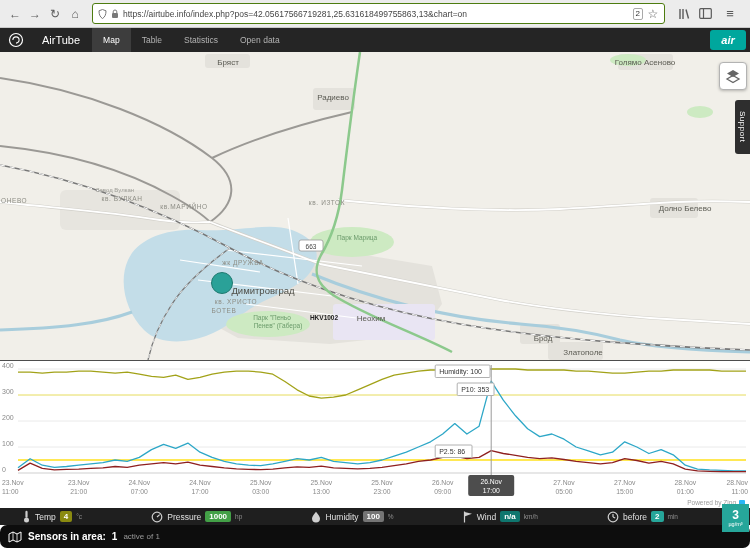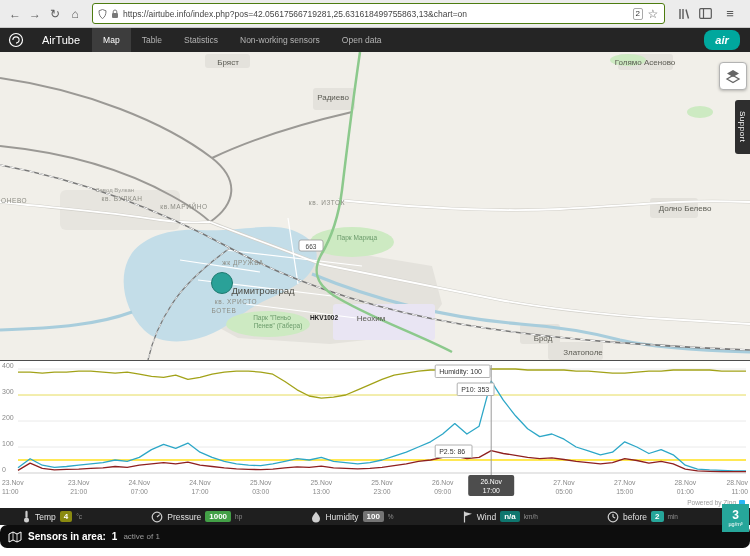--- a/index.html
+++ b/index.html
@@ -13,21 +13,21 @@
     display:flex;align-items:center;padding:0 5px;gap:4px;margin:0 6px;min-width:0;}
   .url-text{flex:1;font-size:8.5px;color:#454545;white-space:nowrap;overflow:hidden;text-overflow:ellipsis;}
   .url-badge{font-size:8px;color:#333;border:1px solid #a9a9a9;border-radius:2px;padding:0 2px;line-height:10px;}
   .tool-btns{display:flex;align-items:center;gap:9px;padding:0 5px;}
   .tool-btns svg{display:block;}
   
   .nav-bar{height:24px;background:#252525;display:flex;align-items:center;padding:0 0 0 8px;}
   .brand{display:flex;align-items:center;gap:18px;color:#fff;font-size:11px;margin-right:12px;cursor:pointer;}
   .nav-item{color:#b3b3b3;font-size:8.5px;padding:0 11px;line-height:24px;cursor:pointer;white-space:nowrap;}
   .nav-item.active{background:#3d3d3d;color:#fff;}
-  .brand-right{margin-left:auto;margin-right:10px;background:#00a79d;width:36px;height:20px;border-radius:8px;
+  .brand-right{margin-left:auto;margin-right:4px;background:#00a79d;width:36px;height:20px;border-radius:3px;
     color:#fff;font-style:italic;font-weight:bold;font-size:11px;display:flex;flex-direction:column;
     align-items:center;justify-content:center;line-height:10px;cursor:pointer;}
   
   .map{position:relative;height:308px;overflow:hidden;background:#f1efe9;}
   .map-svg{display:block;}
   .layers-btn{position:absolute;top:10px;right:3px;width:26px;height:26px;background:#fff;
     border:1px solid #b3b3b3;border-radius:4px;display:flex;align-items:center;justify-content:center;
     box-shadow:0 1px 3px rgba(0,0,0,.25);cursor:pointer;}
   .support-tab{position:absolute;top:48px;right:0;width:15px;height:54px;background:#2e2e2e;color:#fff;
     border-radius:3px 0 0 3px;writing-mode:vertical-rl;display:flex;align-items:center;justify-content:center;
@@ -98,21 +98,20 @@
   <div class="brand">
     <svg width="16" height="16" viewBox="0 0 18 18">
       <circle cx="9" cy="9" r="7.3" fill="none" stroke="#fff" stroke-width="1.3"></circle>
       <path d="M5.5,9 a3.5,3.5 0 1 1 3.5,3.5" fill="none" stroke="#fff" stroke-width="1.2"></path>
     </svg>
     <span>AirTube</span>
   </div>
   <div class="nav-item active">Map</div>
   <div class="nav-item">Table</div>
   <div class="nav-item">Statistics</div>
-  <div class="nav-item">Non-working sensors</div>
   <div class="nav-item">Open data</div>
   <div class="brand-right">
     <span>air</span>
   </div>
 </div>
 
 <div class="map">
   <svg class="map-svg" width="750" height="308" viewBox="0 0 750 308">
     <rect width="750" height="308" fill="#f1efe9"></rect>
 

